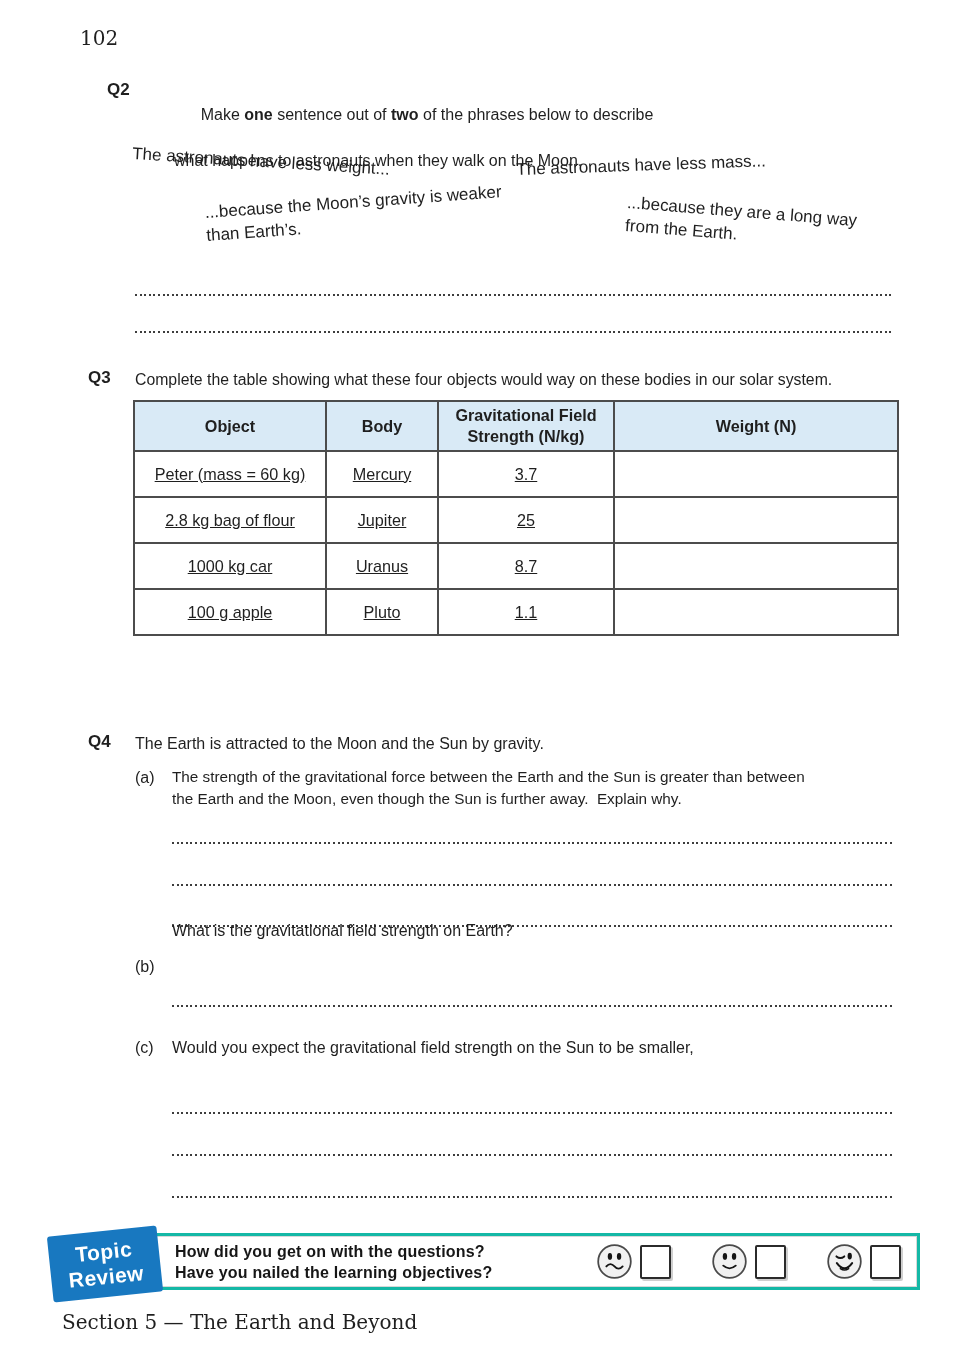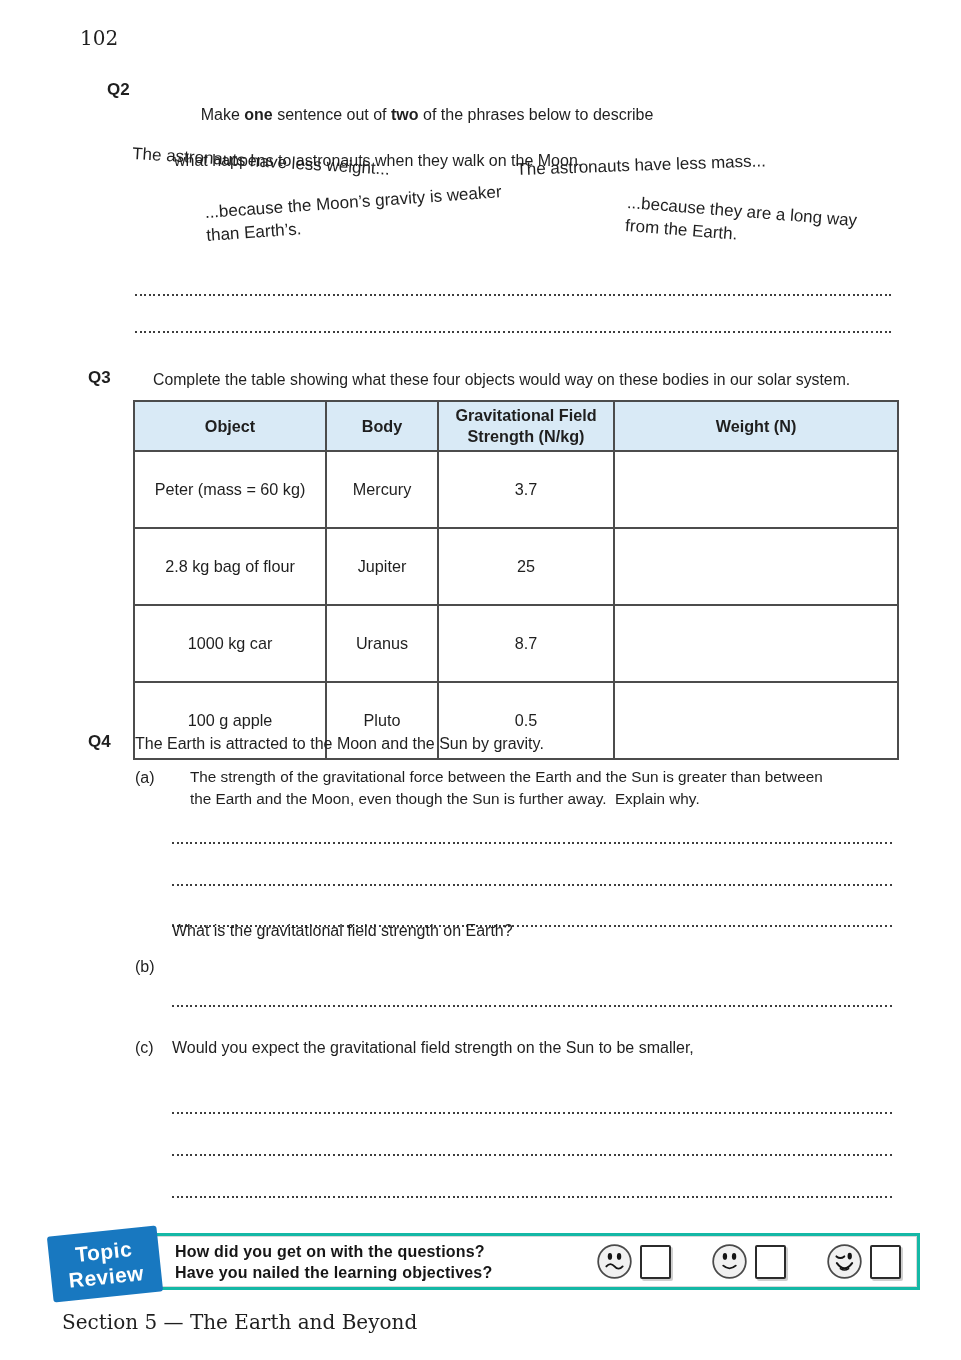--- a/index.html
+++ b/index.html
@@ -14,21 +14,21 @@
     width:961px;height:1360px;
     background:#ffffff;
     font-family:"Liberation Sans",sans-serif;
     color:var(--ink);
     overflow:hidden;
   }
   .abs{position:absolute;}
   .line{white-space:pre;}
   .qlabel{font-weight:bold;font-size:17px;}
   .body-t{font-size:16px;line-height:23px;}
-  .narrow-t{font-size:15.3px;line-height:22px;margin-left:18px;}
+  .narrow-t{font-size:15.3px;line-height:22px;}
   b.inline{font-weight:bold;}
 
   
   .phrase{font-size:17px;line-height:23px;transform-origin:left top;}
   .phrase-1{left:133px;top:142px;transform:rotate(3.5deg);}
   .phrase-2{left:516px;top:158px;transform:rotate(-2deg);}
   .phrase-3{left:204px;top:201px;transform:rotate(-4deg);}
   .phrase-4{left:628px;top:191px;transform:rotate(4.5deg);}
 
   
@@ -53,21 +53,21 @@
     vertical-align:middle;
     font-size:16.2px;
     padding:2px 6px;
   }
   table.grid th{
     background:var(--table-header-bg);
     font-weight:bold;
     height:50px;
     line-height:21px;
   }
-  table.grid td{height:77px;}
+  table.grid td{height:46px;text-decoration:underline;}
 
   
   .review-box{
     left:97px;top:1233px;width:823px;height:57px;
     background:#fff;
     border:3px solid #14b8a6;
     box-shadow:inset 0 0 0 1px #d8d8d8;
   }
   .review-badge{
     left:50px;top:1231px;width:110px;height:66px;
@@ -161,21 +161,21 @@
       </tr>
       <tr>
         <td>1000 kg car</td>
         <td>Uranus</td>
         <td>8.7</td>
         <td></td>
       </tr>
       <tr>
         <td>100 g apple</td>
         <td>Pluto</td>
-        <td>0.5</td>
+        <td>1.1</td>
         <td></td>
       </tr>
     </tbody>
       </table>
   </div>
 
   <div class="abs qlabel" style="left:88px;top:732px;">Q4</div>
   <div class="abs body-t line" style="left:135px;top:732px;">The Earth is attracted to the Moon and the Sun by gravity.</div>
 
   <div class="abs body-t" style="left:135px;top:766px;">(a)</div>

